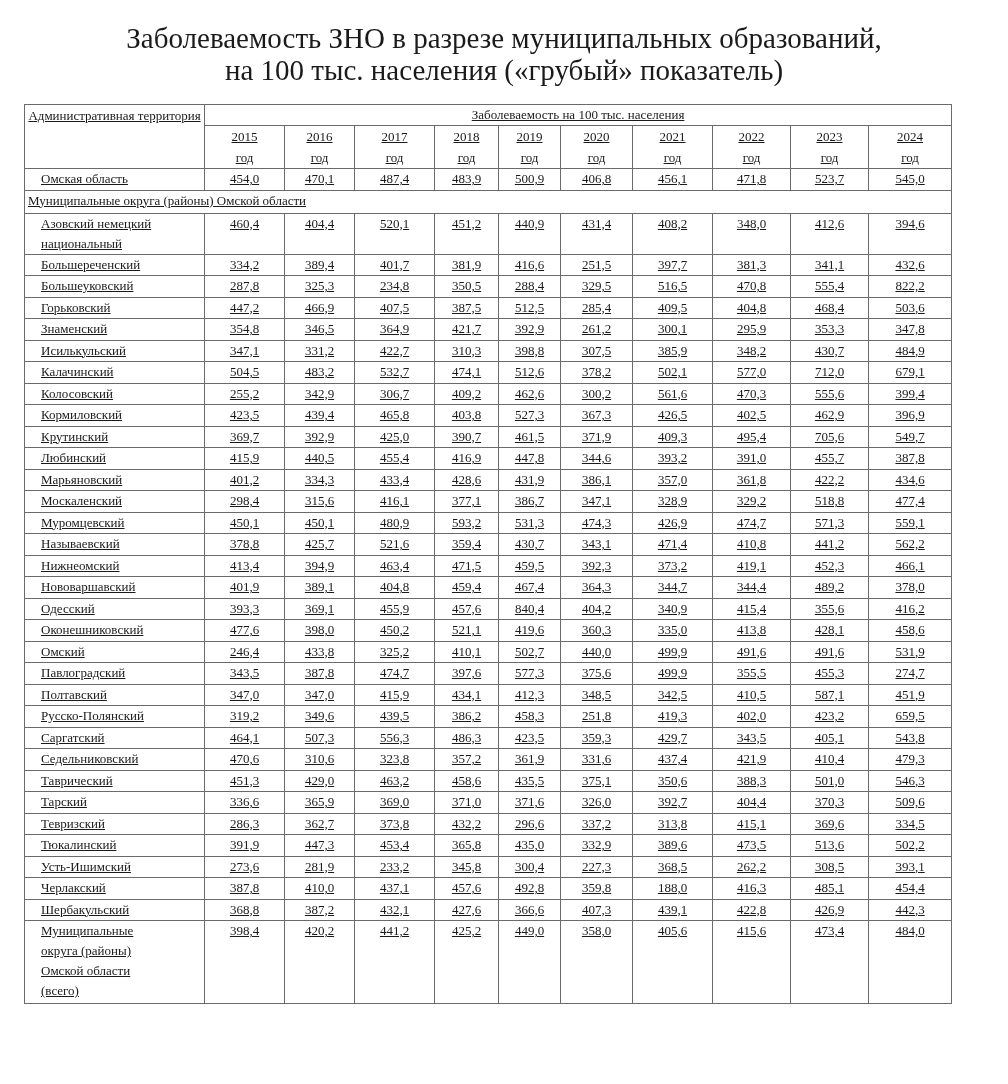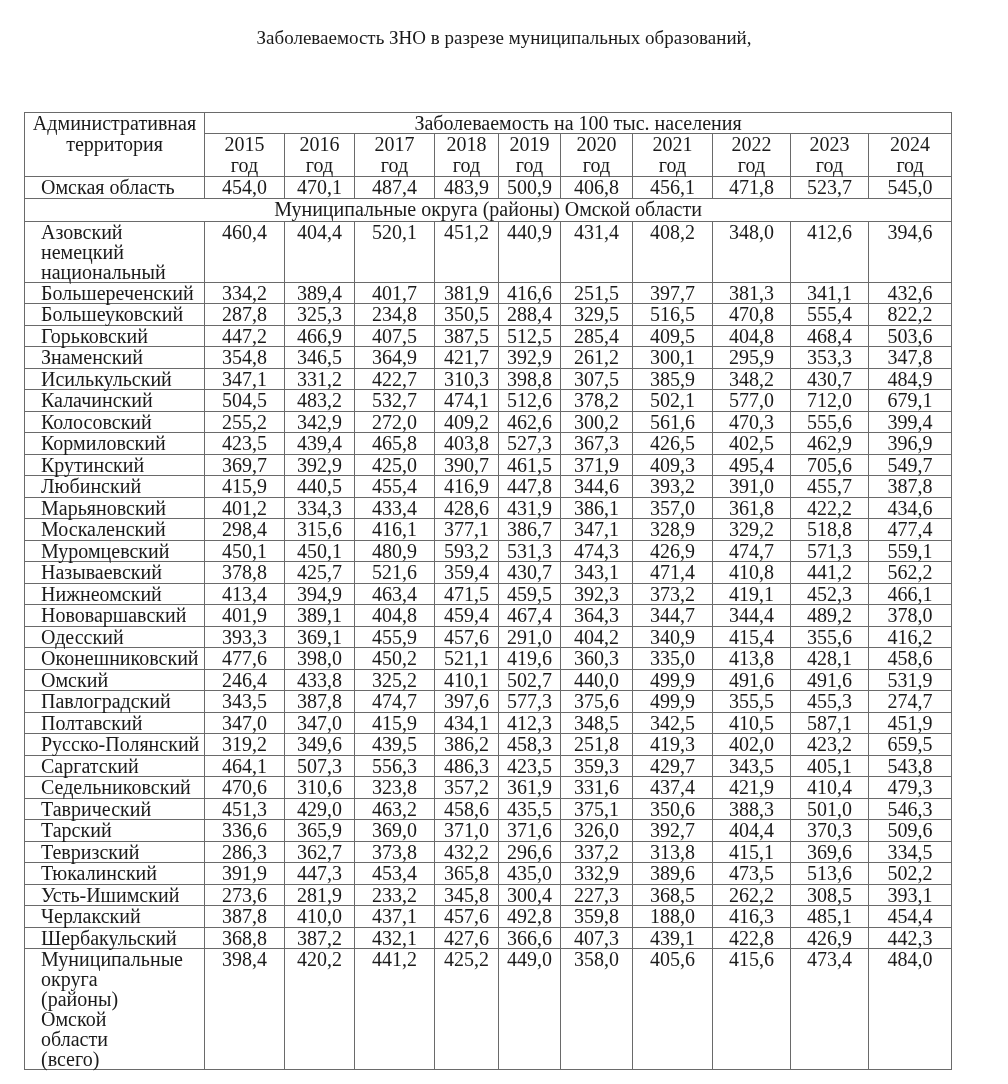--- a/index.html
+++ b/index.html
@@ -2,41 +2,42 @@
 <html><head>
 <meta charset="utf-8">
 <style>
   html, body { margin: 0; padding: 0; background: #ffffff; }
   body {
     width: 1008px; height: 1084px; position: relative; overflow: hidden;
     font-family: "Liberation Serif", "DejaVu Serif", serif; color: #1a1a1a;
   }
   .title {
     position: absolute; left: 0; top: 22px; width: 1008px; text-align: center;
-    font-size: 19px; line-height: 32px;
+    font-size: 29px; line-height: 32px;
   }
   table {
-    position: absolute; left: 24px; top: 112px;
+    position: absolute; left: 24px; top: 104px;
     border-collapse: collapse; table-layout: fixed; width: 927px;
-    font-size: 20px; line-height: 20px;
+    font-size: 13px; line-height: 20px; text-decoration: underline;
   }
   td, th { border: 1.5px solid #6a6a6a; font-weight: normal; padding: 0 3px; vertical-align: top; }
   th { text-align: center; }
   td.name { text-align: left; padding-left: 16px; }
   td.num { text-align: center; }
   .hdr-group { height: 21px; }
   .yr { line-height: 21px; margin-top: 12px; }
-  .section td { text-align: center; height: 22px; }
+  .section td { text-align: left; height: 22px; }
   tr.data td { height: 20.5px; }
 </style>
 </head>
 <body>
 
 <div class="title">
   <div>Заболеваемость ЗНО в разрезе муниципальных образований,</div>
+  <div>на 100 тыс. населения («грубый» показатель)</div>
 </div>
 
 <table>
   <colgroup>
     <col style="width:180px">
     <col style="width:80px">
       <col style="width:70px">
       <col style="width:80px">
       <col style="width:64px">
     <col style="width:62px">
@@ -199,21 +200,21 @@
         <td class="num">378,2</td>
         <td class="num">502,1</td>
         <td class="num">577,0</td>
         <td class="num">712,0</td>
         <td class="num">679,1</td>
       </tr>
       <tr class="data">
         <td class="name">Колосовский</td>
         <td class="num">255,2</td>
         <td class="num">342,9</td>
-        <td class="num">272,0</td>
+        <td class="num">306,7</td>
         <td class="num">409,2</td>
         <td class="num">462,6</td>
         <td class="num">300,2</td>
         <td class="num">561,6</td>
         <td class="num">470,3</td>
         <td class="num">555,6</td>
         <td class="num">399,4</td>
       </tr>
       <tr class="data">
         <td class="name">Кормиловский</td>
@@ -331,21 +332,21 @@
         <td class="num">344,4</td>
         <td class="num">489,2</td>
         <td class="num">378,0</td>
       </tr>
       <tr class="data">
         <td class="name">Одесский</td>
         <td class="num">393,3</td>
         <td class="num">369,1</td>
         <td class="num">455,9</td>
         <td class="num">457,6</td>
-        <td class="num">291,0</td>
+        <td class="num">840,4</td>
         <td class="num">404,2</td>
         <td class="num">340,9</td>
         <td class="num">415,4</td>
         <td class="num">355,6</td>
         <td class="num">416,2</td>
       </tr>
       <tr class="data">
         <td class="name">Оконешниковский</td>
         <td class="num">477,6</td>
         <td class="num">398,0</td>

